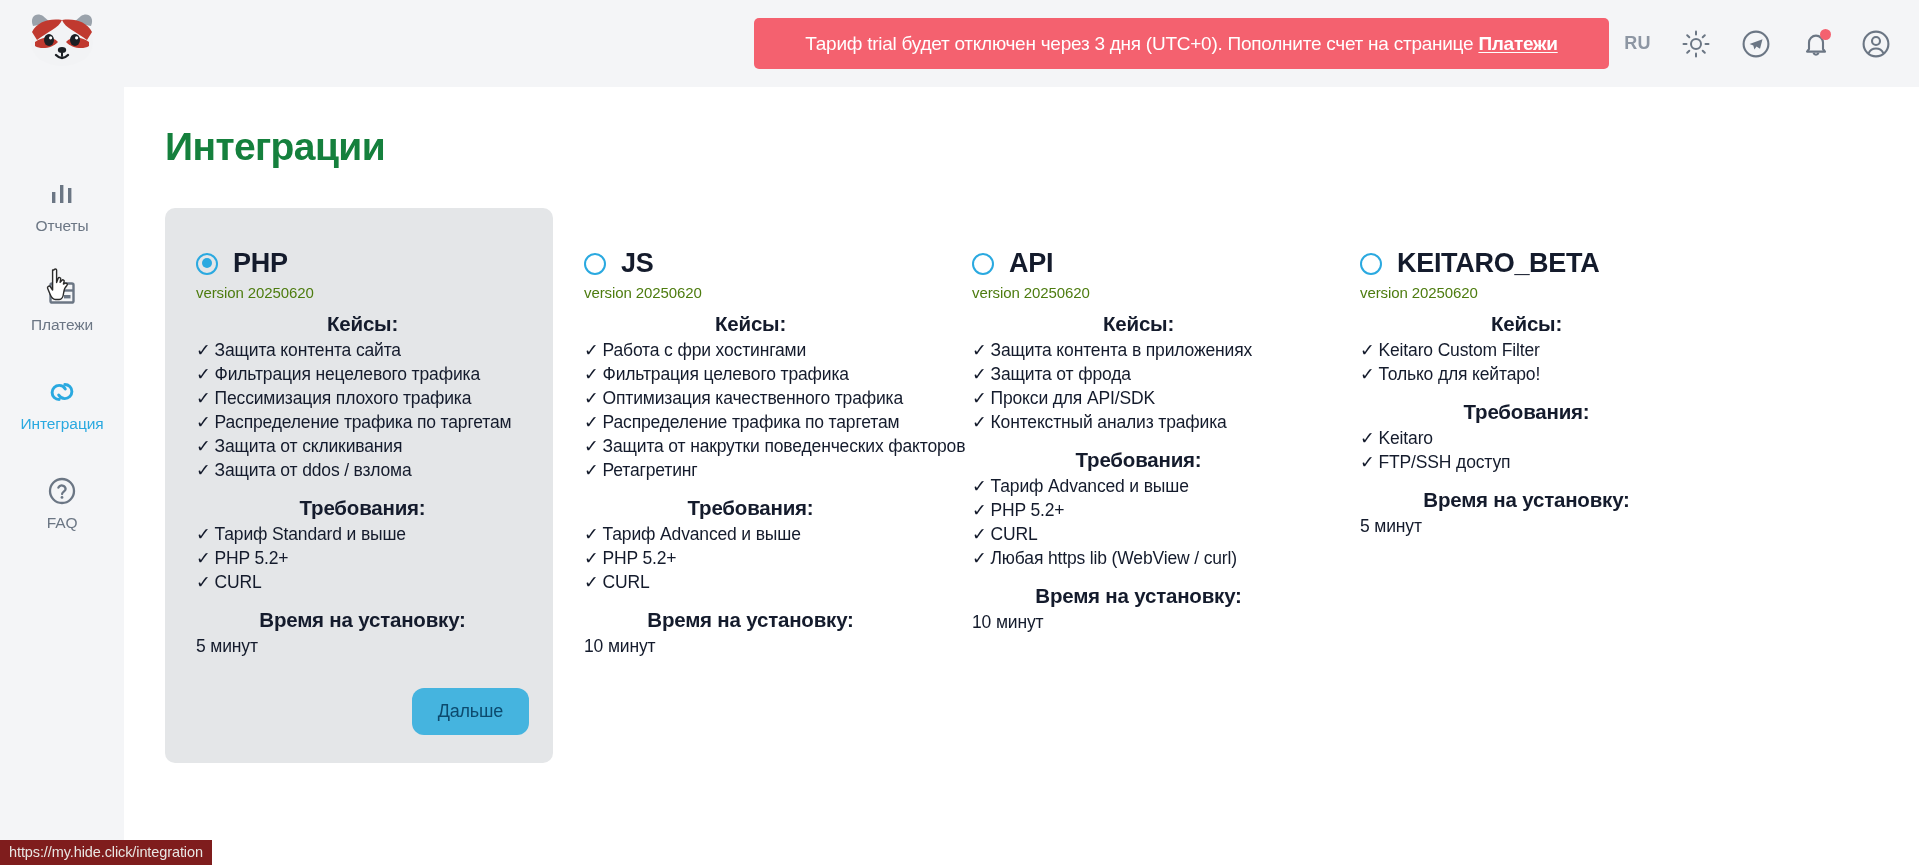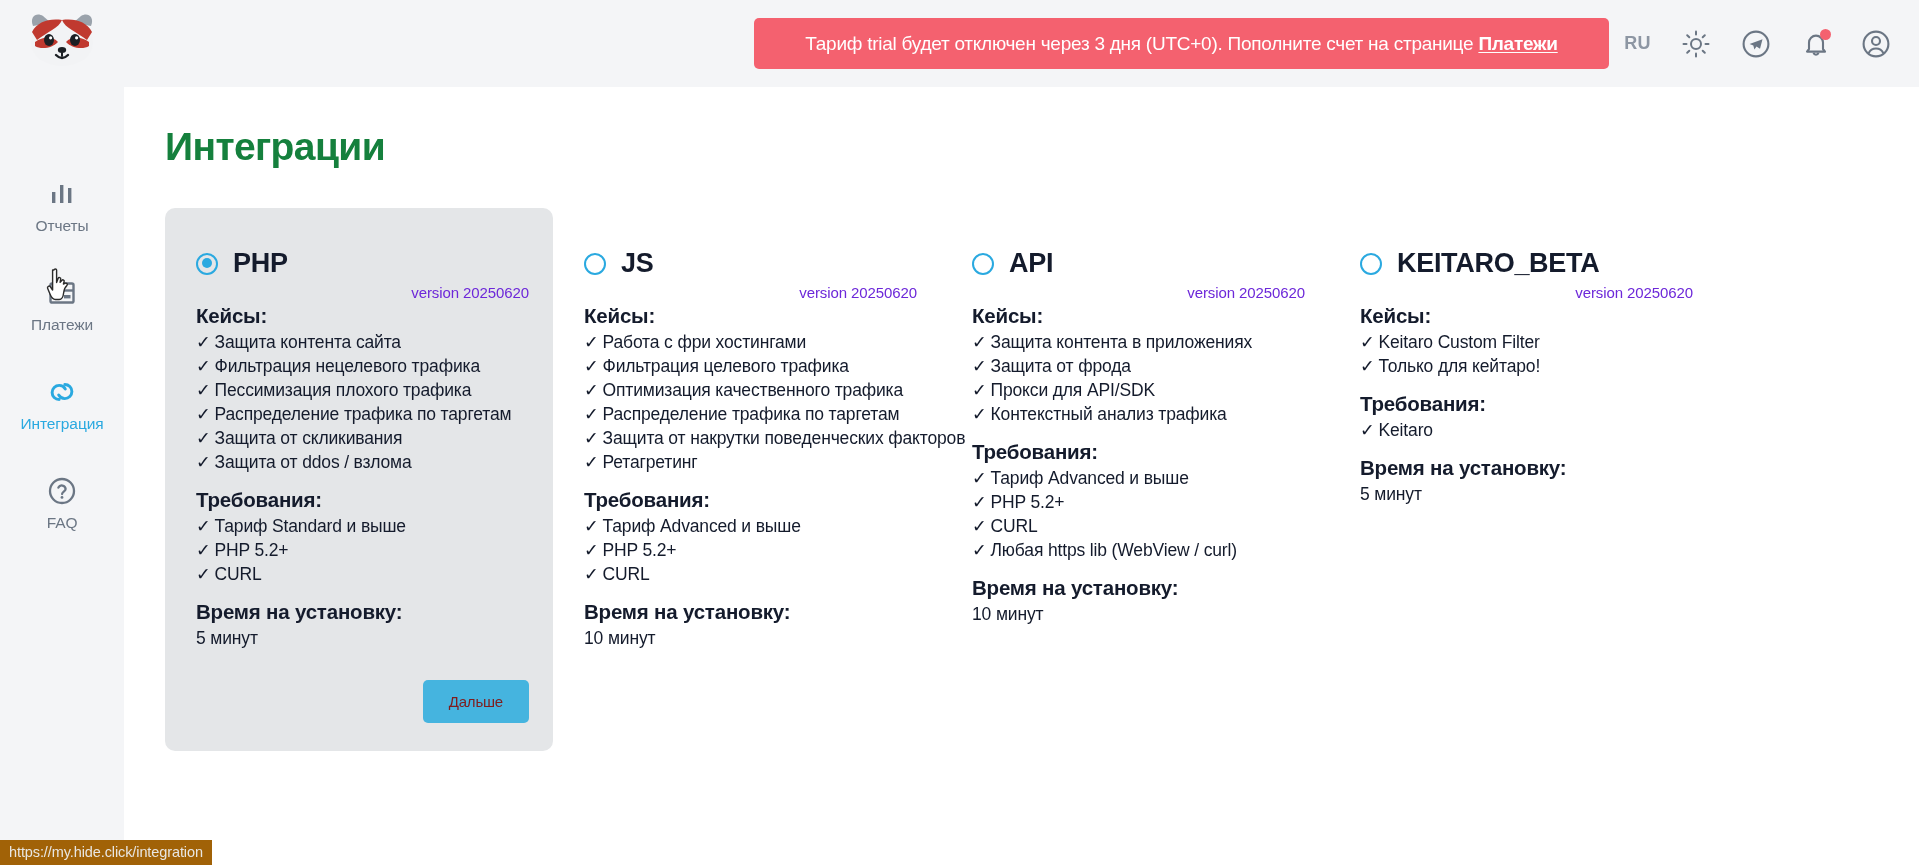--- a/index.html
+++ b/index.html
@@ -218,33 +218,33 @@
   .card-title {
     font-size: 27px;
     font-weight: bold;
     color: #141b2c;
     letter-spacing: -0.3px;
     line-height: 1;
   }
 
   .version {
     font-size: 15px;
-    color: #6d28d9;
-    margin-bottom: 3px;
+    color: #4d7c0f;
+    margin-bottom: 11px;
     letter-spacing: -0.1px;
-    text-align: right;
   }
 
   .sec-head {
     font-size: 20.5px;
     font-weight: bold;
     color: #141b2c;
     letter-spacing: -0.2px;
     margin-top: 13px;
     margin-bottom: 3px;
+    text-align: center;
   }
 
   .sec-head.first { margin-top: 0; }
 
   .feat {
     font-size: 17.5px;
     color: #141b2c;
     letter-spacing: -0.15px;
     line-height: 1.37;
     white-space: nowrap;
@@ -260,35 +260,35 @@
   }
 
   .btn-row {
     display: flex;
     justify-content: flex-end;
     margin-top: 29px;
   }
 
   .next-btn {
     background: #45b4df;
-    color: #7f1d1d;
+    color: #0c4a6e;
     border: none;
-    border-radius: 5px;
-    font-size: 15px;
+    border-radius: 12px;
+    font-size: 18px;
     font-family: inherit;
     padding: 13px 26px;
     cursor: pointer;
     letter-spacing: -0.2px;
   }
 
   
   .statusbar {
     position: absolute;
     left: 0; bottom: 0;
-    background: #a16207;
+    background: #7f1d1d;
     color: #e8e6e3;
     font-size: 14.5px;
     padding: 4px 9px 5px 9px;
     z-index: 30;
     letter-spacing: -0.1px;
     white-space: nowrap;
   }
 
   
   .cursor {
@@ -495,20 +495,21 @@
           <div class="card-head">
             <span class="radio"></span>
             <span class="card-title">KEITARO_BETA</span>
           </div>
           <div class="version">version 20250620</div>
           <div class="sec-head first">Кейсы:</div>
           <div class="feat"><span class="check">✓</span><span>Keitaro Custom Filter</span></div>
           <div class="feat"><span class="check">✓</span><span>Только для кейтаро!</span></div>
           <div class="sec-head">Требования:</div>
           <div class="feat"><span class="check">✓</span><span>Keitaro</span></div>
+          <div class="feat"><span class="check">✓</span><span>FTP/SSH доступ</span></div>
           <div class="sec-head">Время на установку:</div>
           <div class="plain">5 минут</div>
         </section>
       </div>
   </main>
 
   <div class="cursor">
     <svg width="26" height="34" viewBox="0 0 26 34">
       <path d="M8 2 C8 0.6 10.6 0.6 10.6 2 L10.6 14.5 L12.2 10.2 C12.7 9 15 9.6 14.7 10.9
                L14.1 14.4 L16 12.2 C16.8 11.3 18.7 12.3 18.1 13.6 L17.4 16

